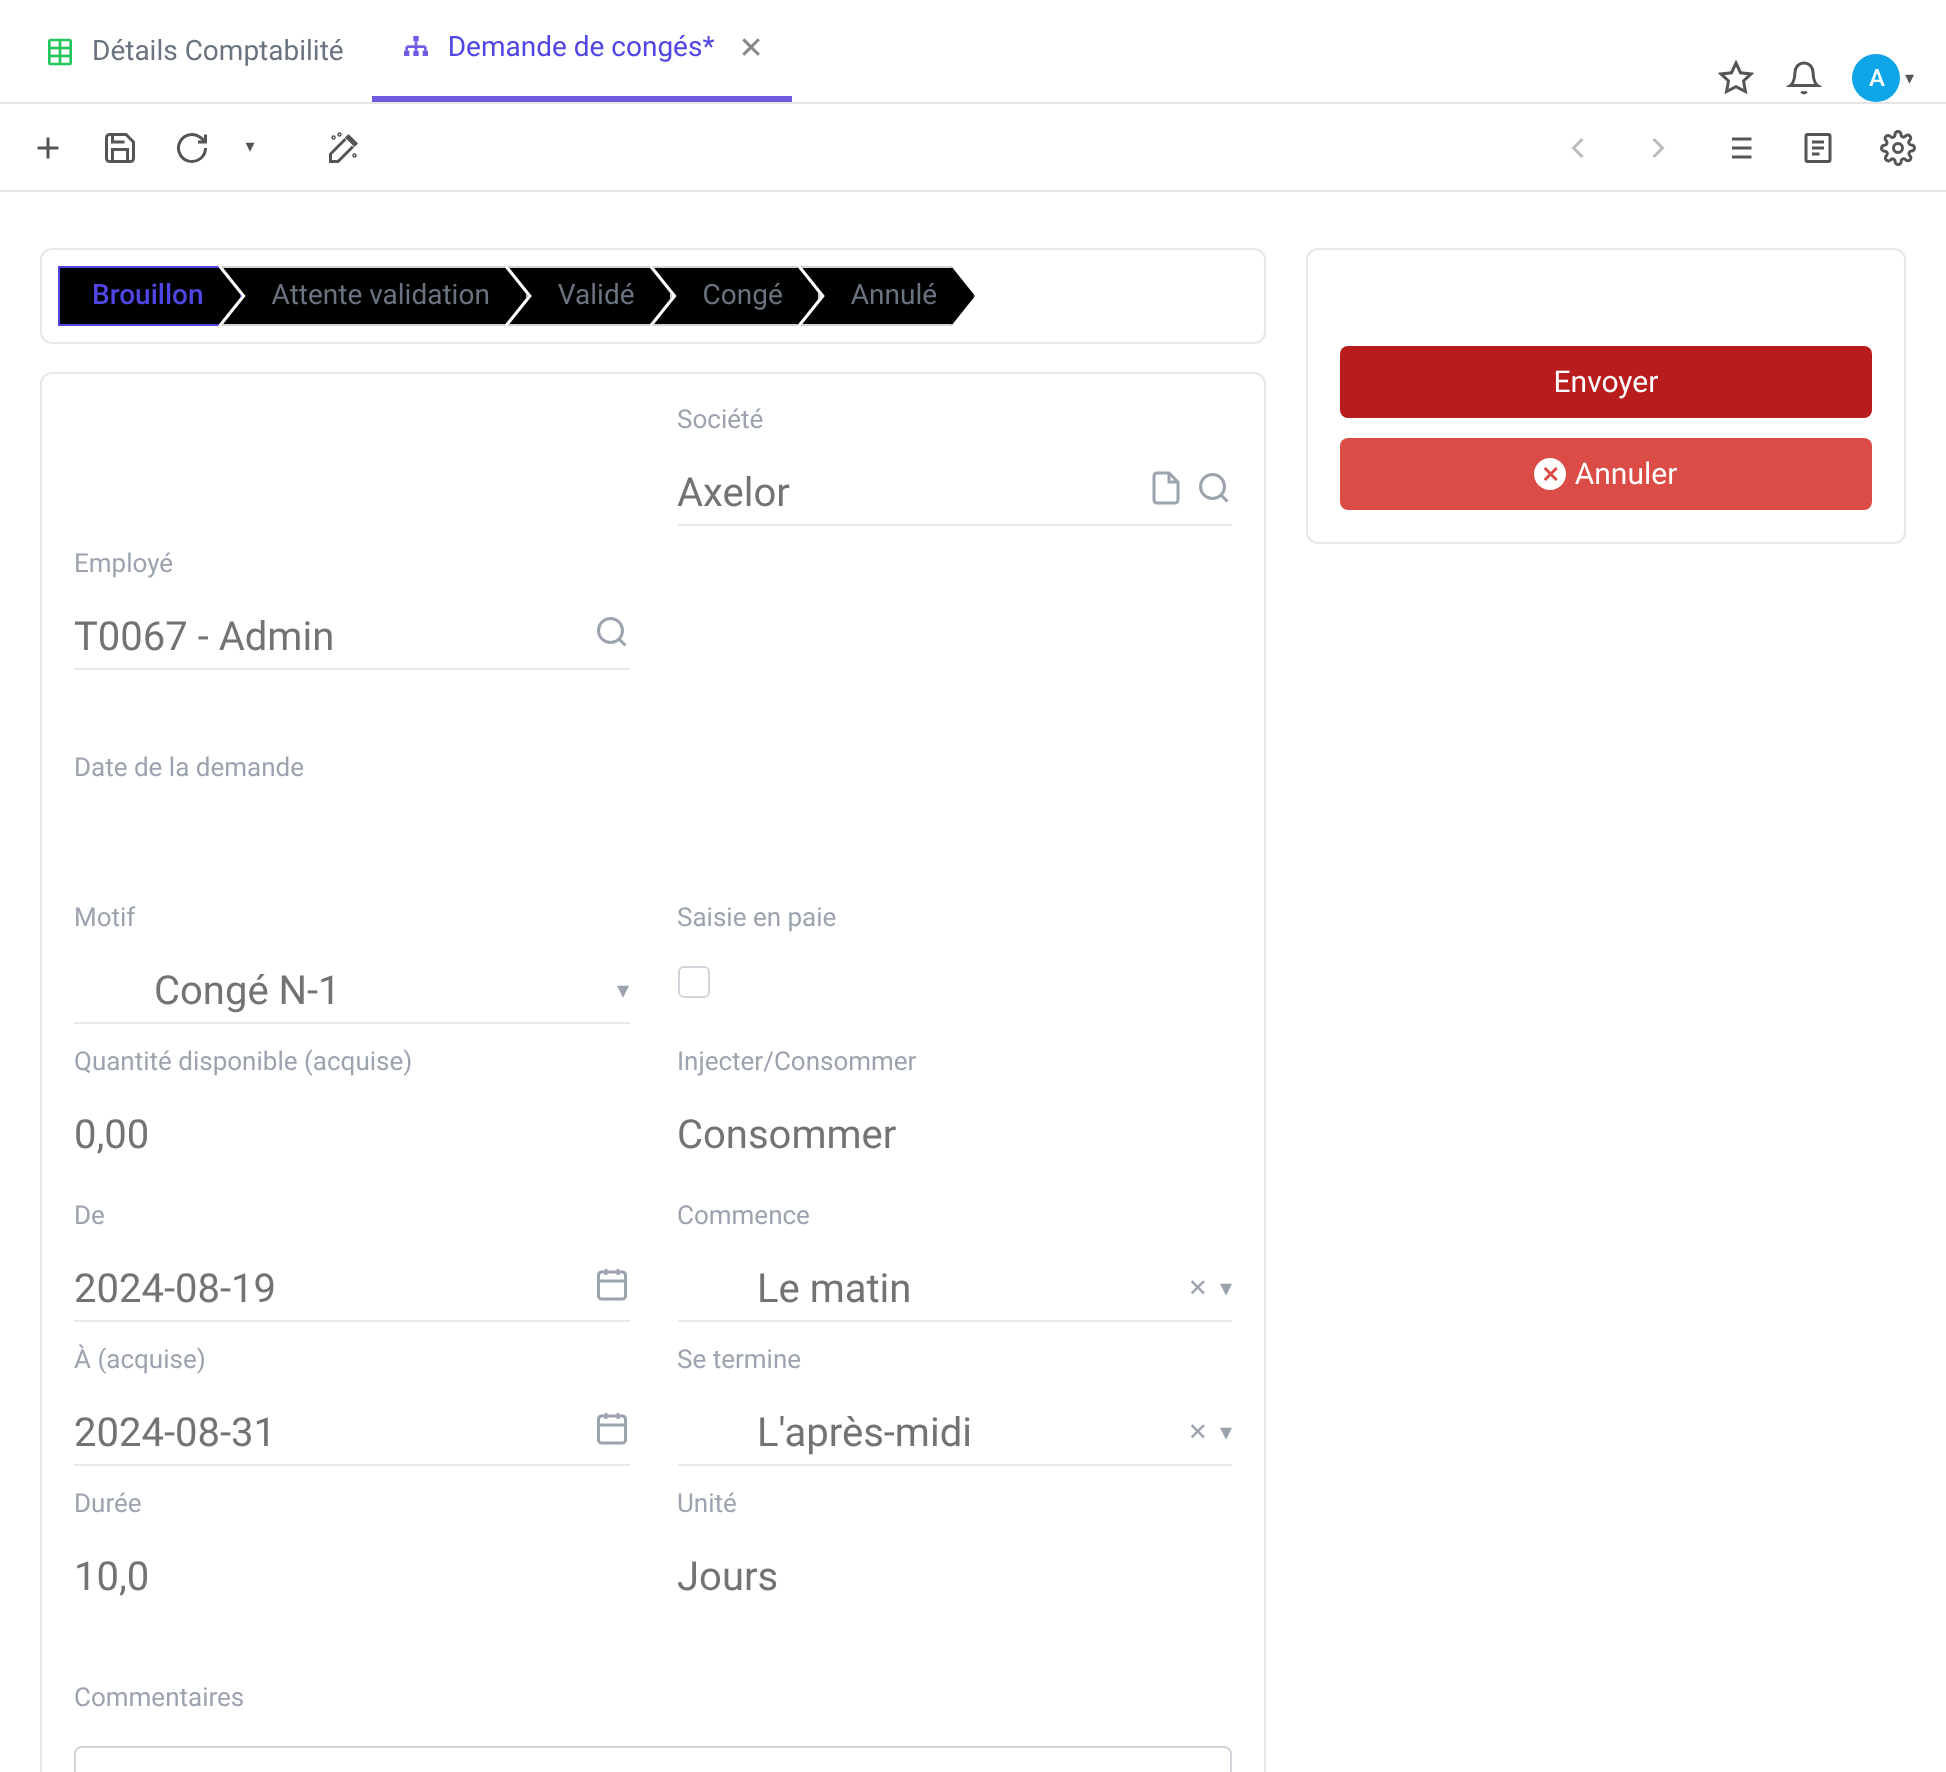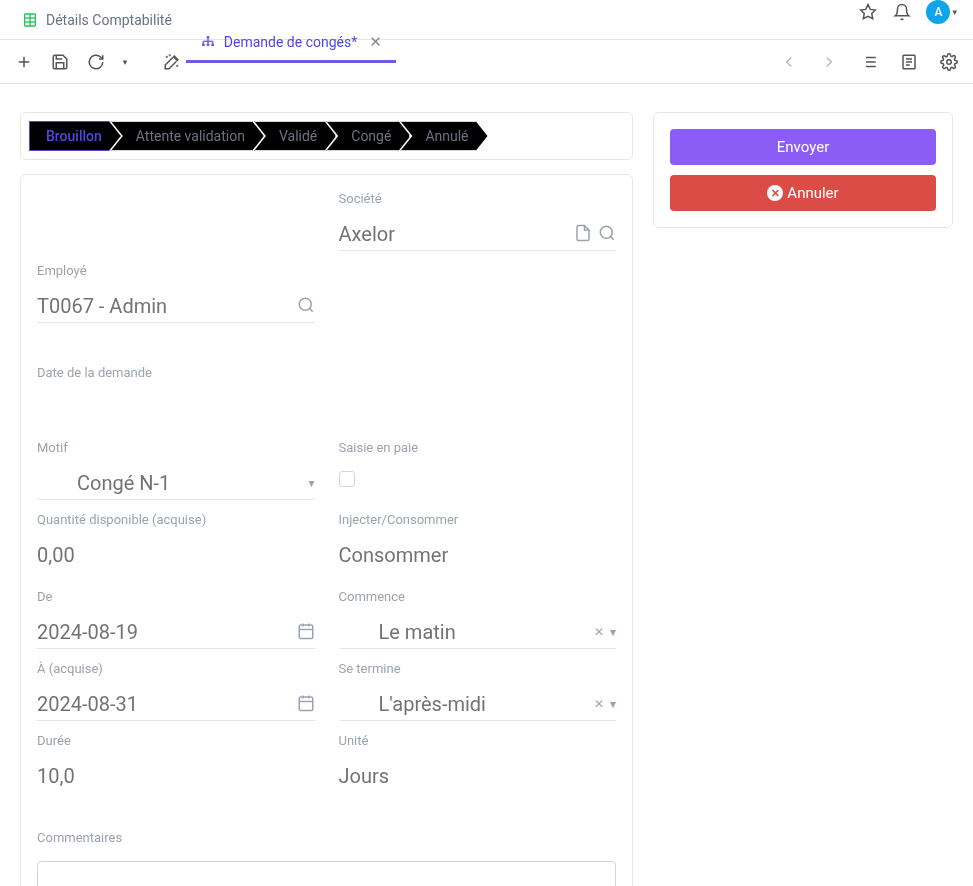--- a/index.html
+++ b/index.html
@@ -1,19 +1,19 @@
 <!DOCTYPE html>
 <html><head>
 <meta charset="utf-8">
 <style>
 * { box-sizing: border-box; margin: 0; padding: 0; font-family: -apple-system, BlinkMacSystemFont, "Segoe UI", Roboto, Arial, sans-serif; }
 body { background: #fff; color: #333; font-size: 14px; }
 
 
-.tabbar { display: flex; align-items: flex-start; height: 40px; border-bottom: 1px solid #e5e5e5; padding: 0 8px; }
+.tabbar { display: flex; align-items: flex-end; height: 52px; border-bottom: 1px solid #e5e5e5; padding: 0 8px; }
 .tab { display: flex; align-items: center; gap: 8px; padding: 0 14px; height: 100%; color: #6b7280; cursor: pointer; }
 .tab.active { color: #4f46e5; border-bottom: 3px solid #6d5ae0; margin-top: 24px; }
 .tab-icon { width: 16px; height: 16px; display: inline-flex; align-items: center; justify-content: center; }
 .tab-close { color: #888; font-size: 15px; margin-left: 4px; }
 .tabbar-spacer { flex: 1; }
 .tabbar-right { display: flex; align-items: center; gap: 14px; padding-right: 8px; }
 .icon-btn { width: 20px; height: 20px; display: inline-flex; align-items: center; justify-content: center; color: #555; cursor: pointer; }
 .avatar { width: 24px; height: 24px; border-radius: 50%; background: #0ea5e9; color: #fff; display: inline-flex; align-items: center; justify-content: center; font-size: 12px; font-weight: 500; }
 .avatar-wrap { display: flex; align-items: center; gap: 2px; }
 .caret-down { font-size: 9px; color: #555; }
@@ -47,21 +47,21 @@
 .input-row .row-icons { display: flex; gap: 6px; color: #9ca3af; }
 .dropdown-row { display: flex; align-items: center; border-bottom: 1px solid #e5e7eb; padding-bottom: 4px; }
 .dropdown-row .field-value { flex: 1; margin-left: 40px; }
 .dropdown-row .dd-icons { display: flex; gap: 6px; color: #9ca3af; font-size: 12px; }
 .checkbox { width: 16px; height: 16px; border: 1px solid #d1d5db; border-radius: 3px; }
 textarea.comments { width: 100%; height: 110px; border: 1px solid #d1d5db; border-radius: 4px; resize: both; padding: 8px; font-family: inherit; font-size: 14px; }
 
 
 .actions-card { border: 1px solid #e5e7eb; border-radius: 6px; padding: 16px; display: flex; flex-direction: column; gap: 10px; }
 .btn { height: 36px; border: none; border-radius: 4px; font-size: 15px; color: #fff; cursor: pointer; display: flex; align-items: center; justify-content: center; gap: 4px; }
-.btn-primary { background: #8b5cf6; }
+.btn-primary { background: #b91c1c; margin-top: 32px; }
 .btn-danger { background: #dc4c47; }
 .btn-danger .x-circle { width: 16px; height: 16px; border-radius: 50%; background: #fff; color: #dc4c47; display: inline-flex; align-items: center; justify-content: center; font-size: 11px; font-weight: bold; }
 
 svg { width: 18px; height: 18px; }
 </style>
 </head>
 <body>
 
 <div class="tabbar">
   <div class="tab">

